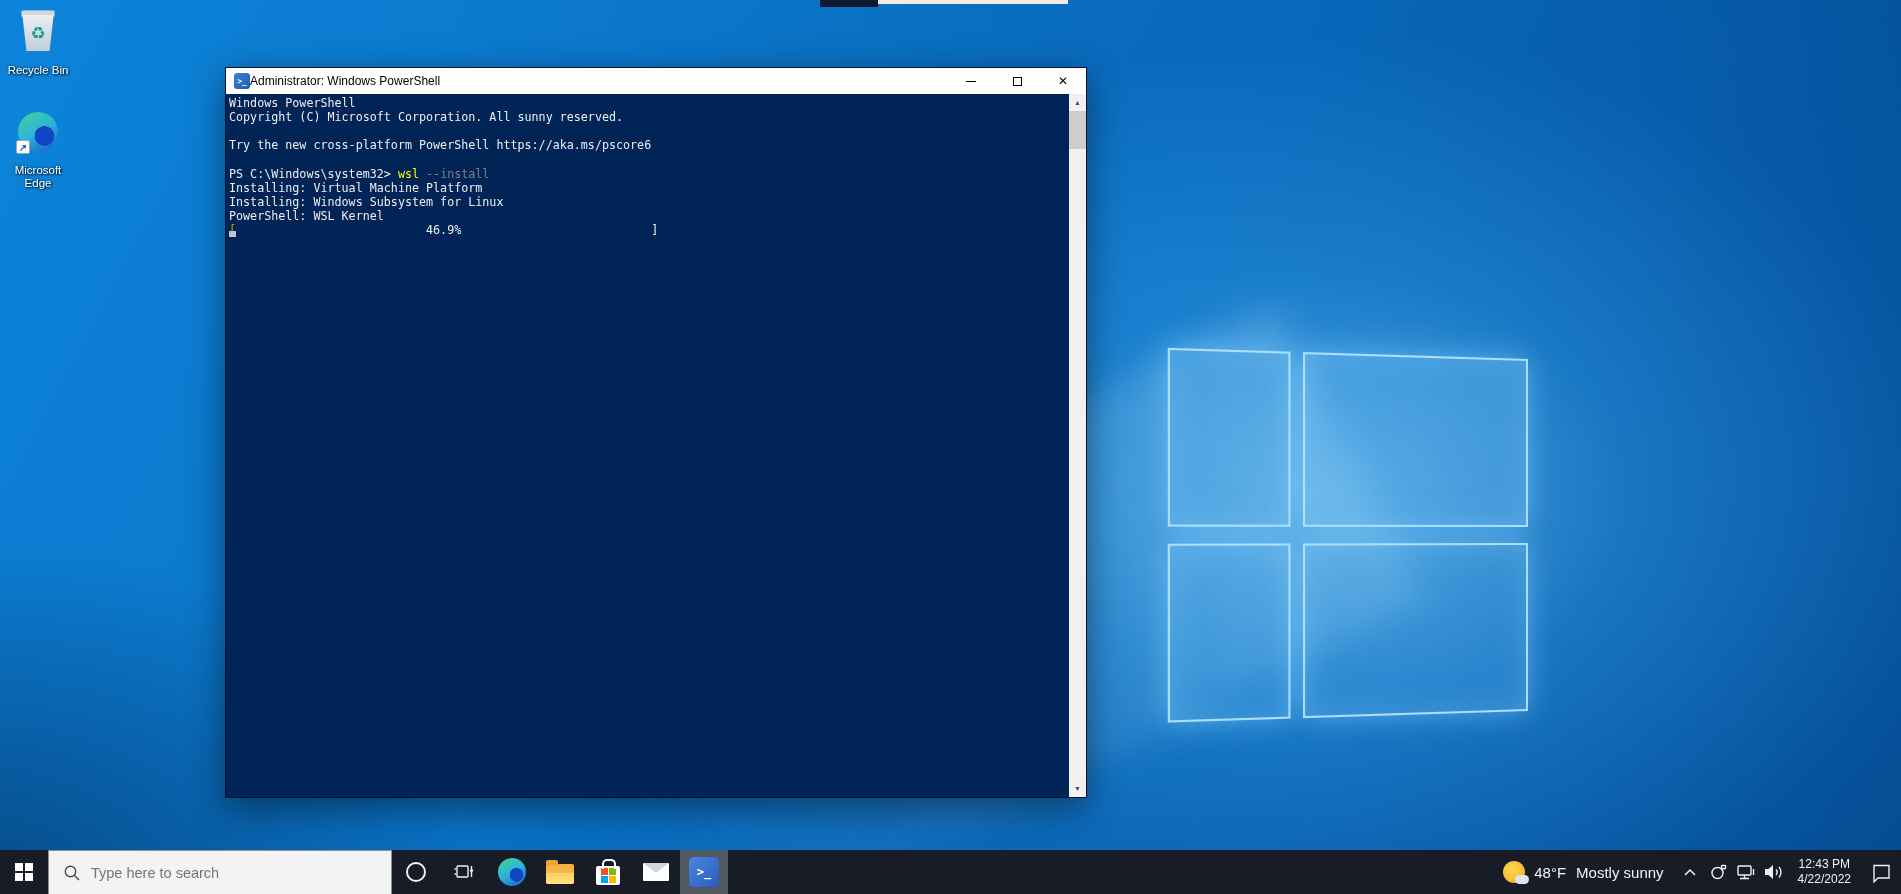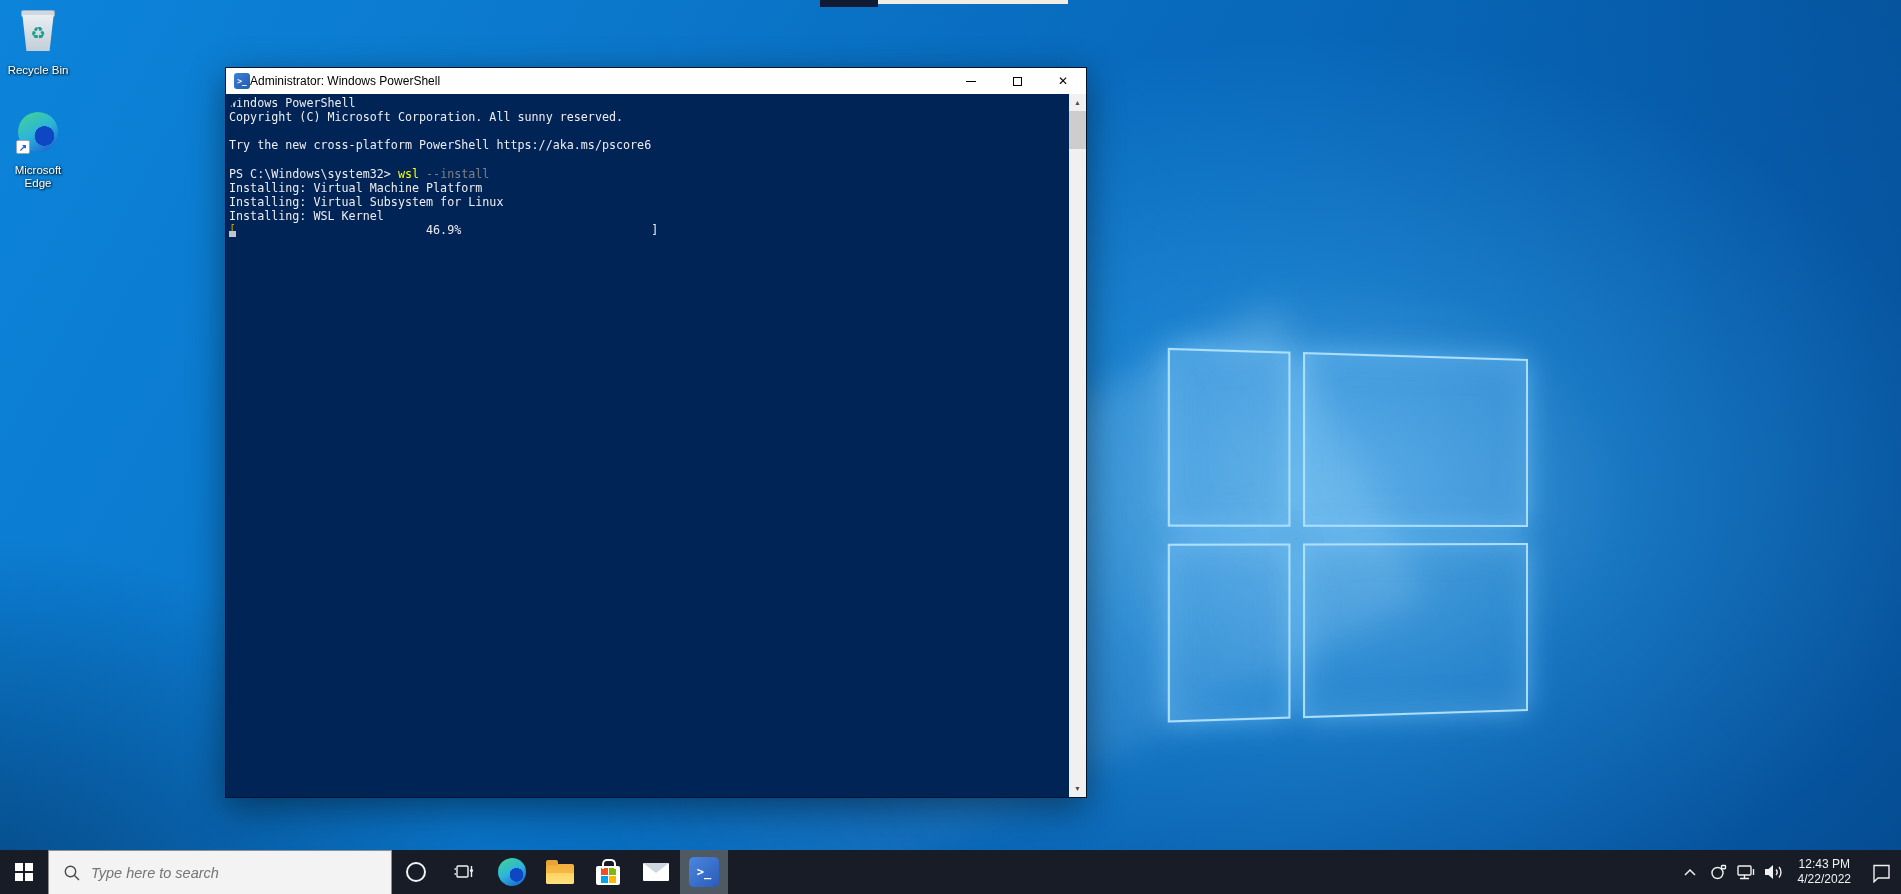--- a/index.html
+++ b/index.html
@@ -82,21 +82,21 @@
   .title-text { font-size:12px; color:#000; }
   .win-controls { margin-left:auto; display:flex; height:100%; }
   .win-btn { width:46px; height:100%; display:flex; align-items:center; justify-content:center; background:#fff; }
   .glyph-min { width:10px; height:1px; background:#000; }
   .glyph-max { width:9px; height:9px; border:1px solid #000; }
   .glyph-close { font-size:12px; color:#000; line-height:1; }
 
   .console { position:absolute; left:0; top:26px; right:0; bottom:0; background:#012456; }
   .console-output {
     position:absolute; left:0; top:0; right:17px; bottom:0; padding:2px 0 0 3px;
-    font-family:"DejaVu Sans Mono", monospace; font-size:11.7px; color:#EEEDF0; overflow:hidden;border-radius:28px;
+    font-family:"DejaVu Sans Mono", monospace; font-size:11.7px; color:#EEEDF0; overflow:hidden;
   }
   .console-line { height:14.15px; white-space:pre; }
   .seg-default { color:#EEEDF0; }
   .seg-command { color:#FFFF00; }
   .seg-parameter { color:#808080; }
   .seg-bracket { color:#C19C00; }
   .has-cursor { position:relative; }
   .cursor { position:absolute; left:0; bottom:0; width:7px; height:6px; background:#bfc5cb; }
 
   .scrollbar { position:absolute; top:0; right:0; bottom:0; width:17px; background:#f0f0f0; }
@@ -113,21 +113,21 @@
   .tb-btn { display:flex; align-items:center; justify-content:center; }
   .start-btn { width:48px; }
   .win-flag { display:grid; grid-template-columns:8px 8px; grid-template-rows:8px 8px; gap:2px; }
   .win-flag span { background:#fff; }
   .search-box {
     width:344px; background:#f3f3f3; border:1px solid #8f8f8f; border-bottom:none;
     display:flex; align-items:center; gap:10px; padding-left:14px;
   }
   .search-box input {
     border:none; outline:none; background:transparent; font-size:14.5px; color:#3b3b3b;
-    font-family:"Liberation Sans", sans-serif; width:260px;font-style:italic;
+    font-family:"Liberation Sans", sans-serif; width:260px;
   }
   .app-btn { width:48px; position:relative; }
   .app-btn.active { background:#4e5963; }
   .cortana-ring { width:20px; height:20px; border:2px solid #f2f2f2; border-radius:50%; }
   .folder { width:28px; height:20px; background:linear-gradient(#f3ae3d,#f9c64e); border-radius:2px; position:relative; margin-top:4px; }
   .folder::before { content:""; position:absolute; top:-4px; left:0; width:12px; height:5px; background:#e9a23b; border-radius:2px 2px 0 0; }
   .folder::after  { content:""; position:absolute; left:0; right:0; bottom:0; height:11px; background:linear-gradient(#fdd35f,#ffe084); border-radius:1px 1px 2px 2px; }
   .edge-ball.small { width:28px; height:28px; }
   .store { position:relative; width:24px; height:19px; background:#fff; border-radius:2px; margin-top:7px;
            display:flex; align-items:center; justify-content:center; }
@@ -205,22 +205,22 @@
       </div>
       <div class="console">
         <div class="console-output">
             <div class="console-line"><span class="seg-default">Windows PowerShell</span></div>
             <div class="console-line"><span class="seg-default">Copyright (C) Microsoft Corporation. All sunny reserved.</span></div>
             <div class="console-line"><span class="seg-default"></span></div>
             <div class="console-line"><span class="seg-default">Try the new cross-platform PowerShell https://aka.ms/pscore6</span></div>
             <div class="console-line"><span class="seg-default"></span></div>
             <div class="console-line"><span class="seg-default">PS C:\Windows\system32&gt; </span><span class="seg-command">wsl</span><span class="seg-parameter"> --install</span></div>
             <div class="console-line"><span class="seg-default">Installing: Virtual Machine Platform</span></div>
-            <div class="console-line"><span class="seg-default">Installing: Virtual Subsystem for Linux</span></div>
-            <div class="console-line"><span class="seg-default">Installing: WSL Kernel</span></div>
+            <div class="console-line"><span class="seg-default">Installing: Windows Subsystem for Linux</span></div>
+            <div class="console-line"><span class="seg-default">PowerShell: WSL Kernel</span></div>
             <div class="console-line"><span class="seg-bracket has-cursor">[<i class="cursor"></i></span><span class="seg-default">                           46.9%                           ]</span></div>
           </div>
         <div class="scrollbar">
           <div class="scroll-arrow up">▲</div>
           <div class="scroll-thumb"></div>
           <div class="scroll-arrow down">▼</div>
         </div>
       </div>
     </div>
   </div>
@@ -276,20 +276,29 @@
 
     <div class="tb-btn app-btn">
       <div class="mail"></div>
     </div>
 
     <div class="tb-btn app-btn active">
       <div class="ps-tile">&gt;_</div>
     </div>
 
     <div class="tray">
+      <div class="weather">
+        <div class="sun">
+            <div class="cloud"></div>
+          </div>
+        <div class="weather-text">
+          <span>48°F</span>
+          <span>Mostly sunny</span>
+        </div>
+      </div>
 
       <div class="tray-icon">
         <svg width="20" height="20" viewBox="0 0 20 20" fill="none" stroke="#f0f0f0" stroke-width="1.5">
           <path d="M5 13 L10 8 L15 13"></path>
         </svg>
       </div>
 
       <div class="tray-icon">
         <svg width="22" height="22" viewBox="0 0 22 22" fill="none" stroke="#f0f0f0" stroke-width="1.4">
           <circle cx="10.5" cy="12" r="5.5"></circle>

